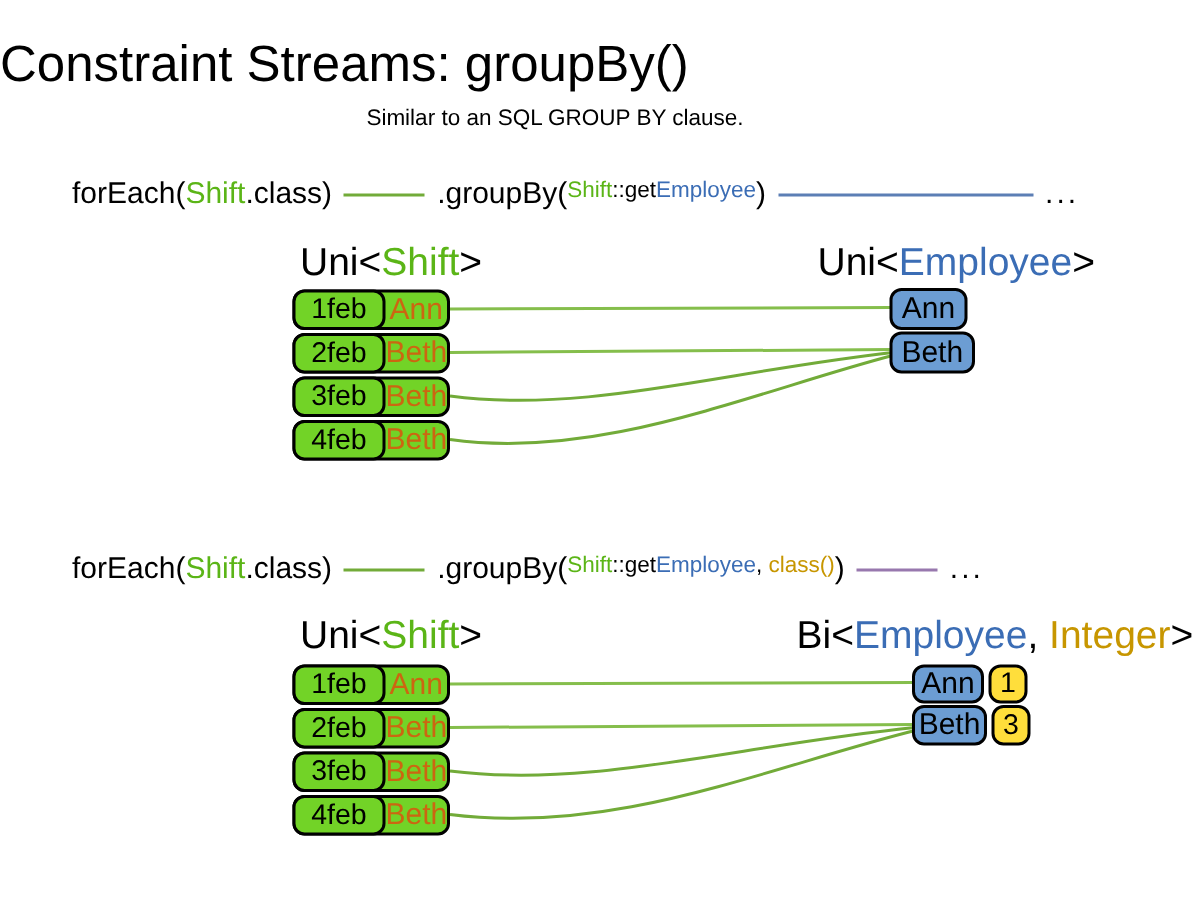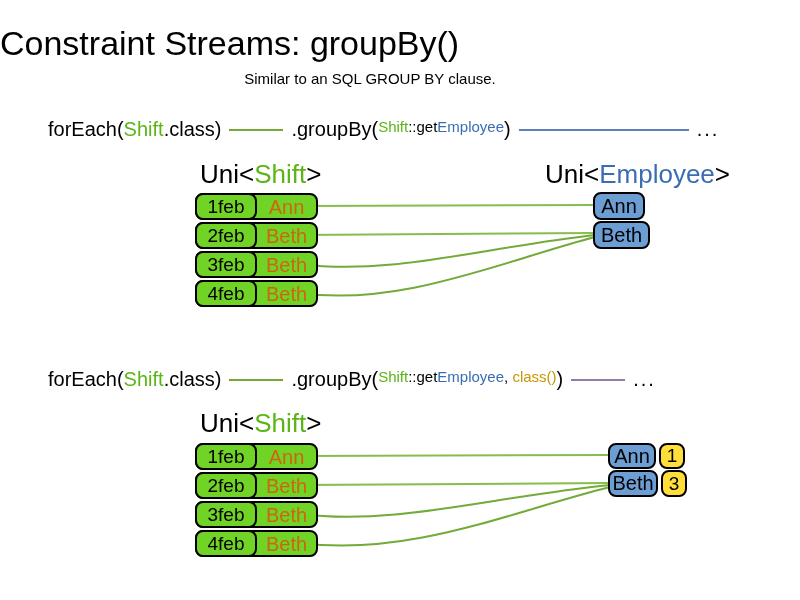--- a/index.html
+++ b/index.html
@@ -28,21 +28,21 @@
   .hline.blue{border-color:var(--line-blue);}
   .hline.purple{border-color:var(--line-purple);}
   .ellipsis{letter-spacing:2px;}
 
   .type-label{position:absolute;font-size:26px;color:var(--ink);white-space:pre;}
 
   svg.wires{position:absolute;left:0;top:0;z-index:0;}
   .wire-straight{stroke:var(--line-green);stroke-width:2;fill:none;}
   .wire-curve{stroke:var(--line-green-curve);stroke-width:2;fill:none;}
 
-  .shift-row{position:absolute;width:123px;height:27px;box-sizing:border-box;
+  .shift-row{position:absolute;width:105px;height:27px;box-sizing:border-box;
       background:var(--green-box);border:2px solid var(--ink);border-radius:8px;z-index:1;}
   .date-box{position:absolute;left:-2px;top:-2px;width:62px;height:27px;box-sizing:border-box;
       background:var(--green-box);border:2px solid var(--ink);border-radius:8px;
       display:flex;align-items:center;justify-content:center;
       font-size:19px;color:var(--ink);}
   .employee-name{position:absolute;left:60px;right:0;top:50%;transform:translateY(-50%);
       text-align:center;font-size:20px;color:var(--orange-text);}
 
   .group-box{position:absolute;box-sizing:border-box;background:var(--blue-box);
       border:2px solid var(--ink);border-radius:8px;display:flex;align-items:center;
@@ -105,20 +105,21 @@
 
   <div class="code-line" style="left:48px;top:368px">
     <span>forEach(</span><span class="c-green">Shift</span><span>.class)</span>
     <span class="hline green" style="width:54px"></span>
     <span>.groupBy(</span><span class="small c-green">Shift</span><span class="small">::get</span><span class="small c-blue">Employee</span><span class="small">, </span><span class="small c-gold">class()</span><span>)</span>
     <span class="hline purple" style="width:54px"></span>
     <span class="ellipsis">...</span>
   </div>
 
   <div class="type-label" style="left:200px;top:408px"><span>Uni&lt;</span><span class="c-green">Shift</span><span>&gt;</span></div>
+  <div class="type-label" style="left:531px;top:408px"><span>Bi&lt;</span><span class="c-blue">Employee</span><span>, </span><span class="c-gold">Integer</span><span>&gt;</span></div>
 
   <div class="shift-row" style="left:195px;top:443px">
     <span class="date-box">1feb</span>
     <span class="employee-name">Ann</span>
   </div>
   <div class="shift-row" style="left:195px;top:472px">
     <span class="date-box">2feb</span>
     <span class="employee-name">Beth</span>
   </div>
   <div class="shift-row" style="left:195px;top:501px">

